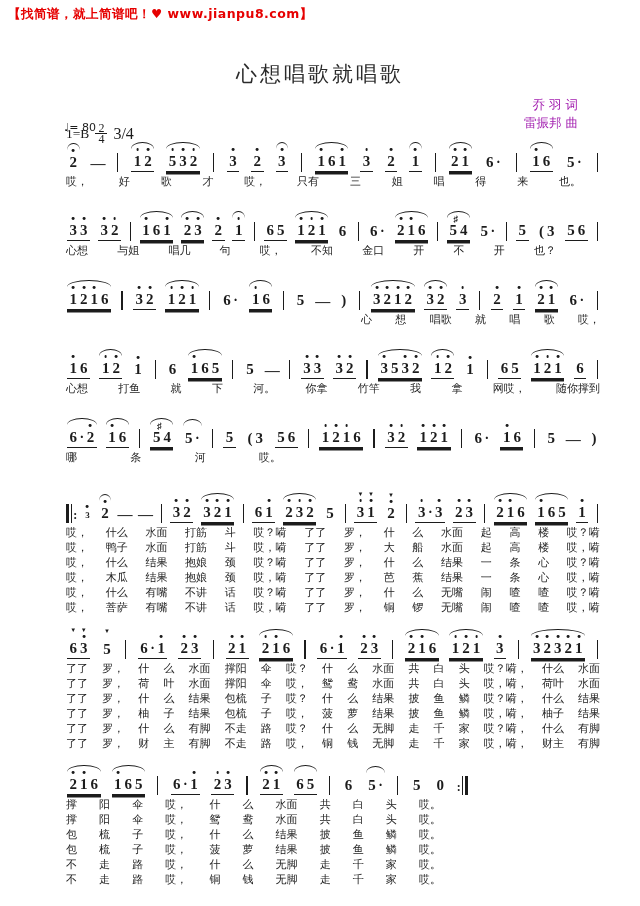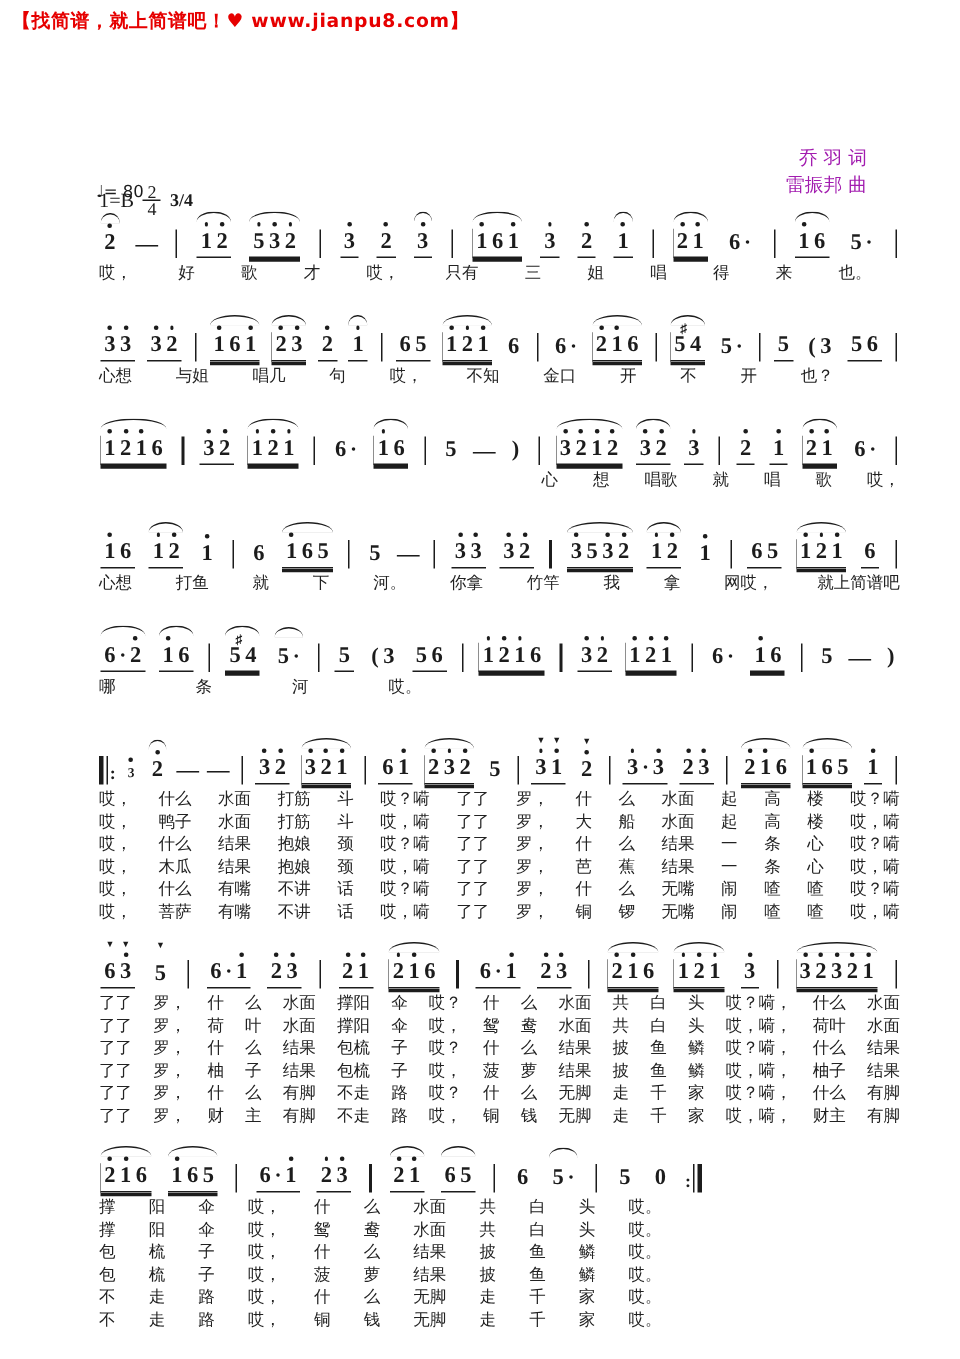--- a/index.html
+++ b/index.html
@@ -5,21 +5,21 @@
   html,body{margin:0;padding:0;}
   body{background:#fff;font-family:"DejaVu Sans",sans-serif;}
   .page{position:relative;width:640px;height:906px;background:#ffffff;overflow:hidden;color:#1c1c1c;}
   .banner{position:absolute;top:6px;left:8px;font-size:12.5px;font-weight:bold;color:#e60000;letter-spacing:.5px;}
   .title{position:absolute;top:60px;left:0;width:100%;text-align:center;font-size:21px;letter-spacing:3px;color:#2b2b2b;}
   .meta{position:absolute;top:96px;left:66px;right:62px;display:flex;justify-content:space-between;align-items:flex-start;}
   .keysig{display:flex;align-items:center;font-family:"Liberation Serif",serif;font-size:13.5px;gap:6px;margin-top:27px;}
   .frac{display:inline-block;text-align:center;line-height:10px;font-size:12px;}
   .frac .fn{display:block;padding:0 3px;}
   .frac .fd{display:block;border-top:1px solid #1c1c1c;padding:0 3px;}
-  .meter2{font-size:12px;font-weight:bold;}
+  .meter2{font-size:16px;}
   .credits{text-align:right;font-size:12.5px;line-height:18px;color:#a21caf;}
   .tempo{position:absolute;top:121px;left:64px;font-size:11px;font-family:"DejaVu Sans",sans-serif;}
   #score{position:absolute;top:138px;left:66px;width:534px;}
   .score-block{margin-bottom:18px;}
   .blk5{margin-bottom:24px;}
   .blk6,.blk7{margin-bottom:10px;}
   .music-row{display:flex;justify-content:space-between;align-items:flex-end;padding-top:14px;height:20px;margin-bottom:3px;}
   .note{position:relative;display:inline-block;padding:0 1px;white-space:nowrap;}
   .nwrap{display:inline-block;padding:0 1px 1px 1px;}
   .u1{border-bottom:1.3px solid #1c1c1c;}
@@ -46,20 +46,21 @@
   .blk5 .lyric-row{width:215px;}
   .blk8 .music-row{width:402px;}
   .blk8 .lyric-row{width:375px;}
   .page-num{position:absolute;top:842px;left:0;width:100%;text-align:center;font-size:11px;color:#333;}
 </style>
 </head>
 <body>
 
 <div class="page">
   <div class="banner">【找简谱，就上简谱吧！♥ www.jianpu8.com】</div>
+  <div class="title">心想唱歌就唱歌</div>
 
   <div class="meta">
     <div class="keysig">
       <span>1=B</span>
       <span class="frac">
         <span class="fn">2</span>
         <span class="fd">4</span>
       </span>
       <span class="meter2">3/4</span>
     </div>
@@ -212,21 +213,21 @@
           <span class="lyric-seg">心想</span>
           <span class="lyric-seg">打鱼</span>
           <span class="lyric-seg">就</span>
           <span class="lyric-seg">下</span>
           <span class="lyric-seg">河。</span>
           <span class="lyric-seg">你拿</span>
           <span class="lyric-seg">竹竿</span>
           <span class="lyric-seg">我</span>
           <span class="lyric-seg">拿</span>
           <span class="lyric-seg">网哎，</span>
-          <span class="lyric-seg">就上简谱吧</span>
+          <span class="lyric-seg">随你撑到</span>
         </div>
       </div>
       <div class="score-block blk5">
         <div class="music-row">
           <span class="note"><span class="nwrap u1"><span class="dig">6</span><span class="dig adot">·</span><span class="dig">2<i class="odot"></i></span></span><i class="tie"></i></span>
           <span class="note"><span class="nwrap u1"><span class="dig">1<i class="odot"></i></span><span class="dig">6</span></span><i class="tie"></i></span>
           <span class="bar"></span>
           <span class="note"><span class="nwrap u2"><span class="dig">5</span><span class="dig">4<i class="sharp">♯</i></span></span><i class="tie"></i></span>
           <span class="note"><span class="nwrap"><span class="dig">5</span><span class="dig adot">·</span></span><i class="tie"></i></span>
           <span class="bar"></span>

